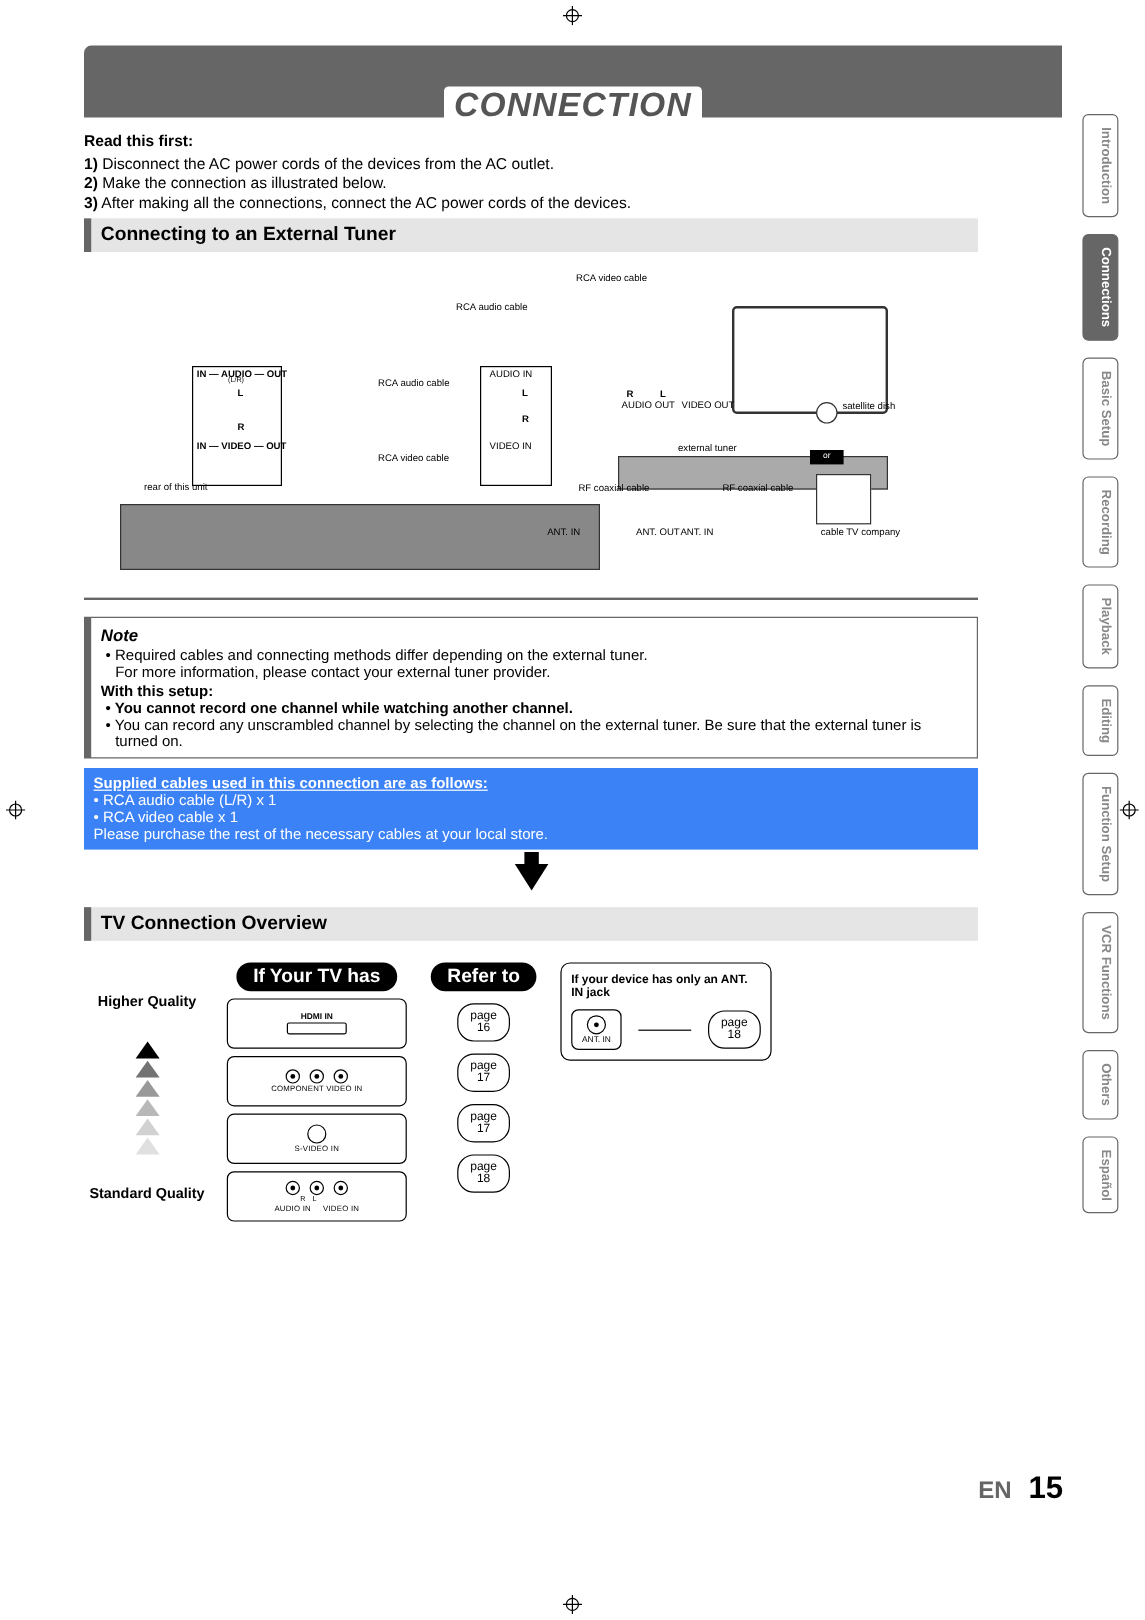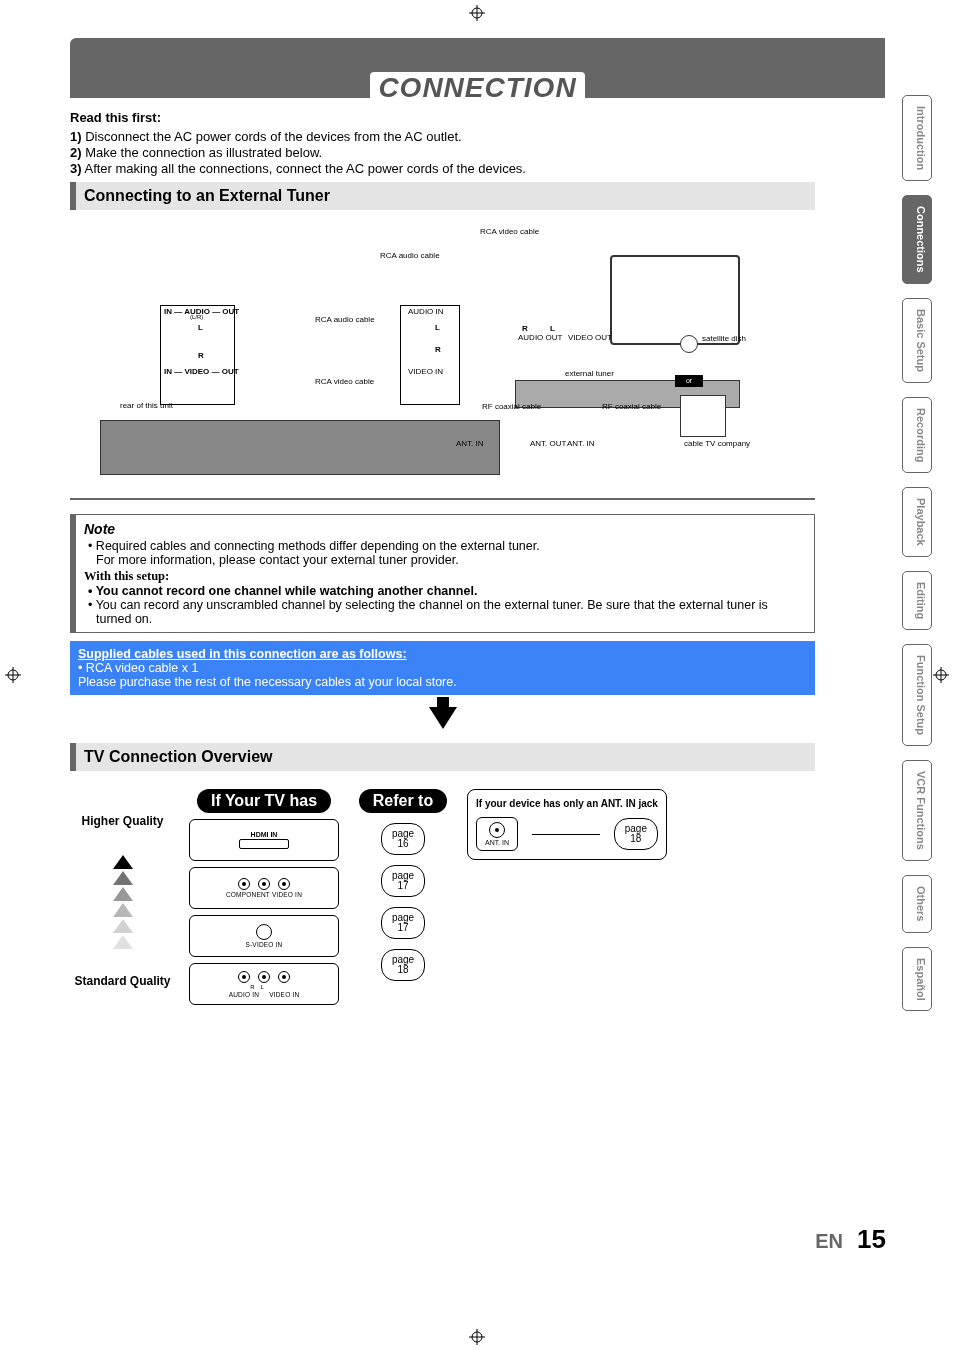--- a/index.html
+++ b/index.html
@@ -182,21 +182,21 @@
     height:32px;
     display:flex; flex-direction:column; justify-content:center;
     line-height:1.05;
     margin-top:4px;
   }
   .page-pill:first-of-type { margin-top:0;}
   .ant-box {
     border:1px solid #000;
     border-radius:8px;
     padding:8px;
-    width:200px;
+    width:176px;
     display:flex; flex-direction:column; gap:8px;
     font-size:10px;
   }
   .ant-row { display:flex; gap:14px; align-items:center; }
   .ant-jack-box { border:1px solid #000; border-radius:6px; padding:4px 8px; text-align:center; font-size:7px;}
   .ant-jack { width:16px; height:16px; border:1.5px solid #000; border-radius:50%; margin:0 auto 1px; position:relative;}
   .ant-jack::after{ content:""; position:absolute; left:5px; top:5px; width:4px; height:4px; border-radius:50%; background:#000;}
 
   
   .side-tabs {
@@ -326,29 +326,30 @@
     </div>
 
     <div class="note-box">
       <p class="note-title">Note</p>
       <ul>
         <li>
           <span>Required cables and connecting methods differ depending on the external tuner.</span><br>
           <span>For more information, please contact your external tuner provider.</span>
         </li>
       </ul>
-      <p style="font-weight:700; margin-top:2px;font-family:Liberation Serif, serif;">With this setup:</p>
+      <p style="font-weight:700; margin-top:2px;">With this setup:</p>
       <ul>
         <li style="font-weight:700;">You cannot record one channel while watching another channel.</li>
         <li>You can record any unscrambled channel by selecting the channel on the external tuner. Be sure that the external tuner is turned on.</li>
       </ul>
     </div>
 
     <div class="supplied-box">
       <p class="underline">Supplied cables used in this connection are as follows:</p>
+      <p>• RCA audio cable (L/R) x 1</p>
       <p>• RCA video cable x 1</p>
       <p>Please purchase the rest of the necessary cables at your local store.</p>
     </div>
 
     <div class="down-arrow"></div>
 
     <div class="section-heading">TV Connection Overview</div>
 
     <div class="tv-overview">
       <div class="quality-col">

